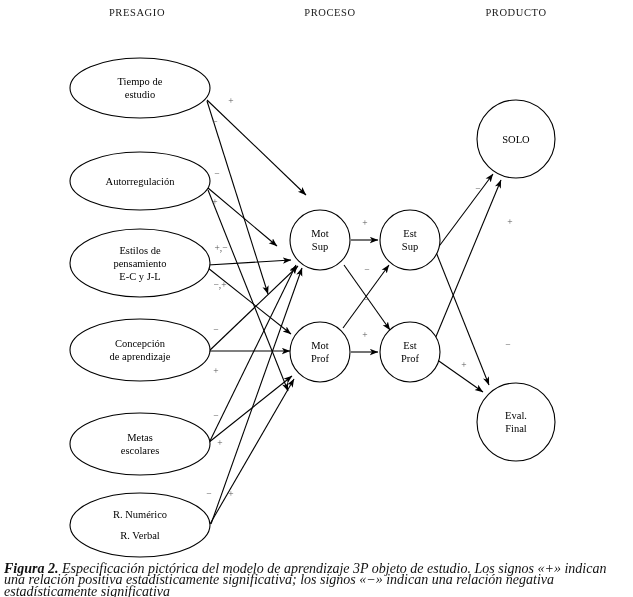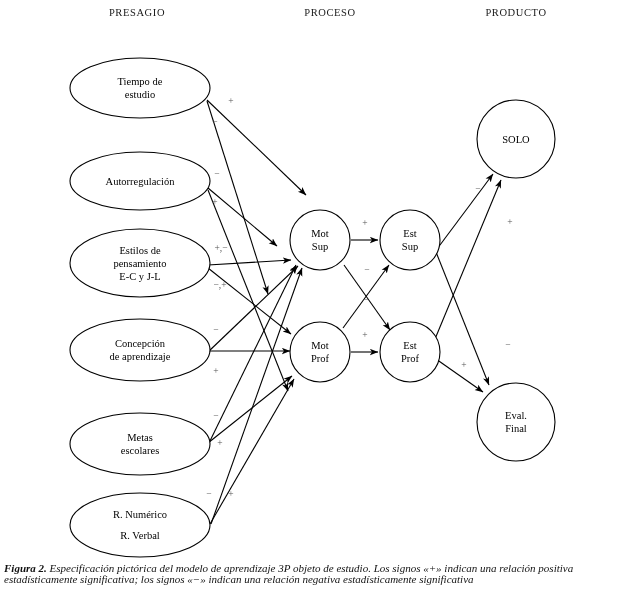--- a/index.html
+++ b/index.html
@@ -32,21 +32,21 @@
     font-size:9.5px;
     fill:#555;
     text-anchor:middle;
   }
   .caption{
     position:absolute;
     left:4px;
     top:563px;
     width:626px;
     font-family:"Liberation Serif", serif;
-    font-size:11px;
+    font-size:14px;
     line-height:11.4px;
     font-style:italic;
     color:#111;
     text-align:left;
   }
   .caption b{font-weight:bold;font-style:italic;}
   .caption .body{font-style:italic;}
 </style>
 </head>
 <body>

